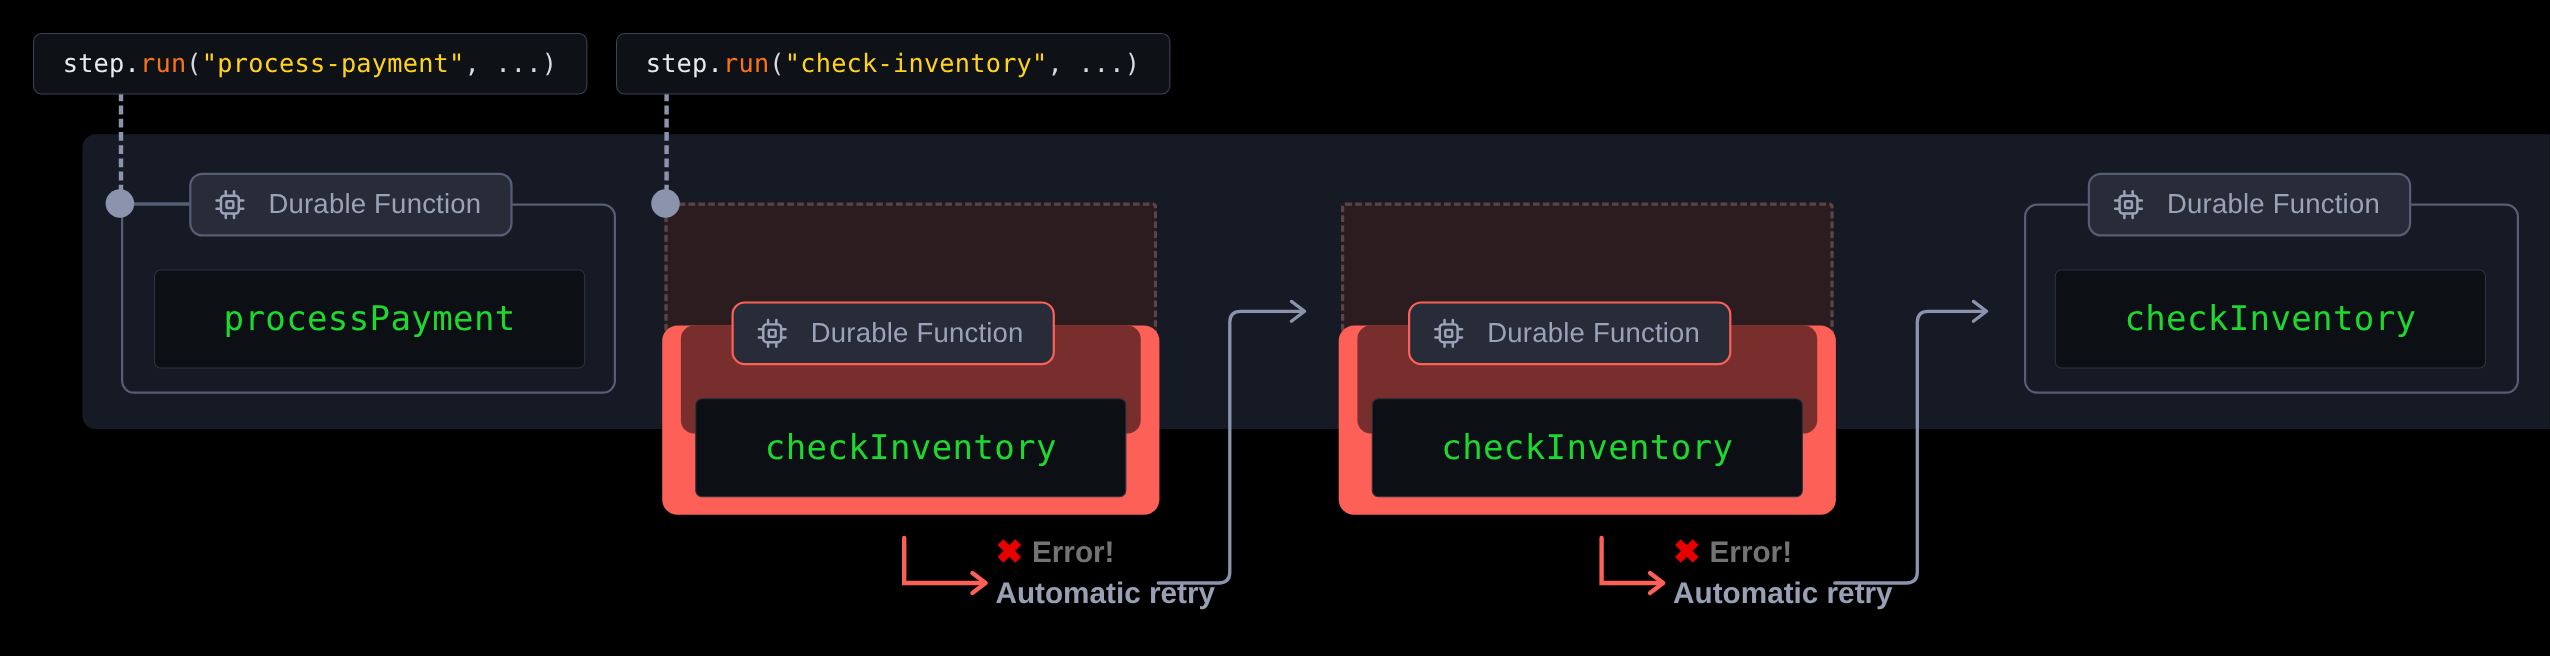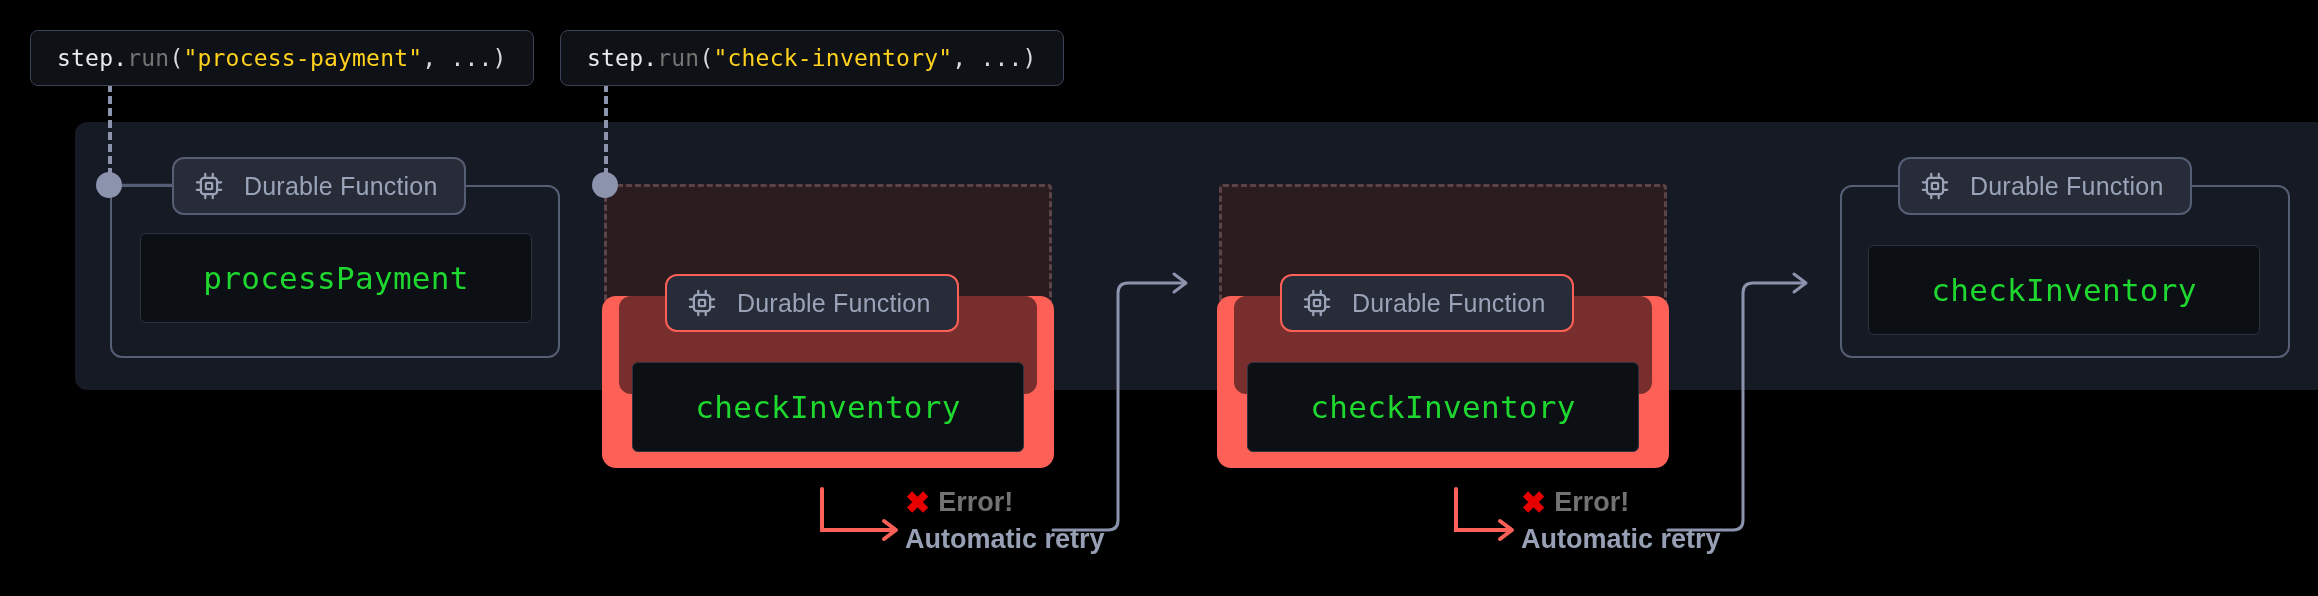--- a/index.html
+++ b/index.html
@@ -27,21 +27,21 @@
     height: 56px;
     display: flex;
     align-items: center;
     font-family: "DejaVu Sans Mono", monospace;
     font-size: 23px;
     letter-spacing: .2px;
     white-space: nowrap;
     z-index: 40;
   }
   .tok-plain { color: #e8eaee; }
-  .tok-fn    { color: #737373; }
+  .tok-fn    { color: #f97316; }
   .tok-punct { color: #d7dae0; }
   .tok-str   { color: #ffd21e; }
 
   
   .dropper {
     position: absolute;
     width: 0;
     border-left: 4px dashed #8b93ad;
     z-index: 30;
   }
@@ -230,21 +230,21 @@
             <line x1="15" y1="18.8" x2="15" y2="21.7"></line>
           <line x1="2.3" y1="9" x2="5.2" y2="9"></line>
             <line x1="2.3" y1="15" x2="5.2" y2="15"></line>
           <line x1="18.8" y1="9" x2="21.7" y2="9"></line>
             <line x1="18.8" y1="15" x2="21.7" y2="15"></line>
         </svg>
       </span>
       <span class="df-text">Durable Function</span>
     </div>
 
-    <div class="fn-box" style="left:140px; top:233px; width:392px; height:90px;">
+    <div class="fn-box" style="left:140px; top:245px; width:392px; height:90px;">
       <span class="fn-text">processPayment</span>
     </div>
   </div>
 
   <div class="step-group">
     <div class="fail-dashed" style="left:604px; top:184px; width:448px; height:210px;"></div>
 
     <div class="fail-solid" style="left:602px; top:296px; width:452px; height:172px;"></div>
     <div class="fail-inner-tint" style="left:619px; top:296px; width:418px; height:98px;"></div>
 

